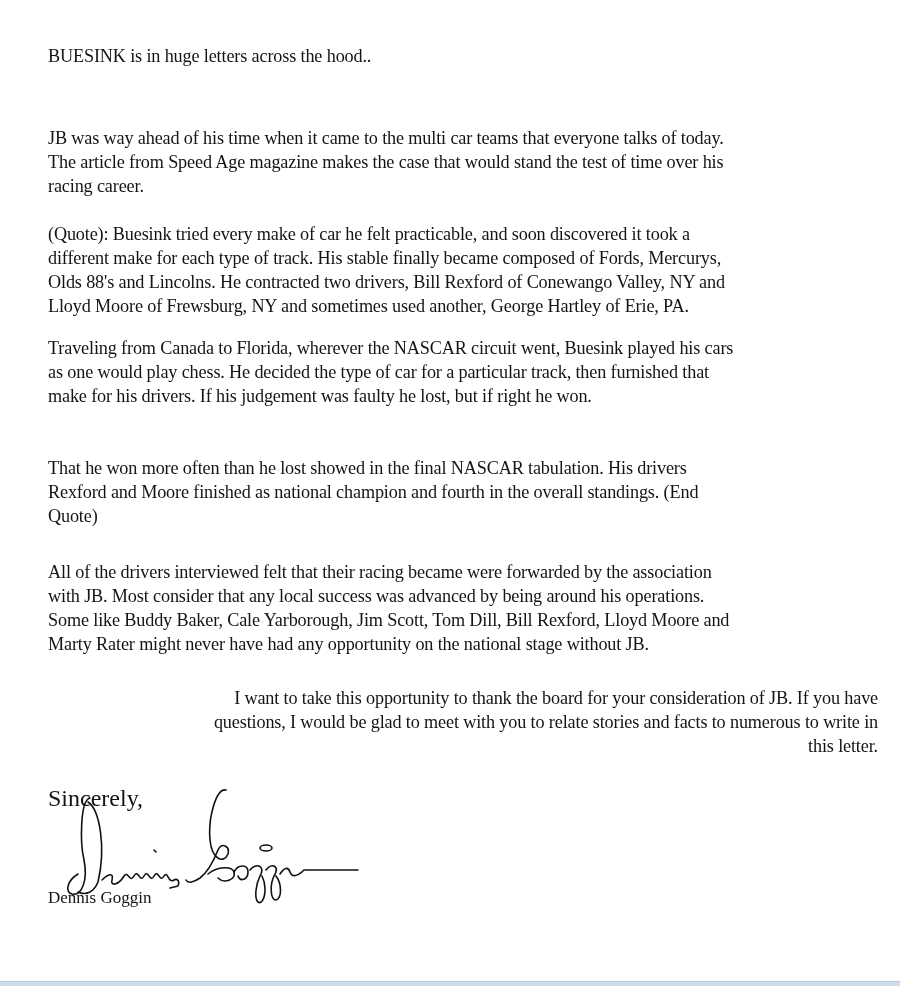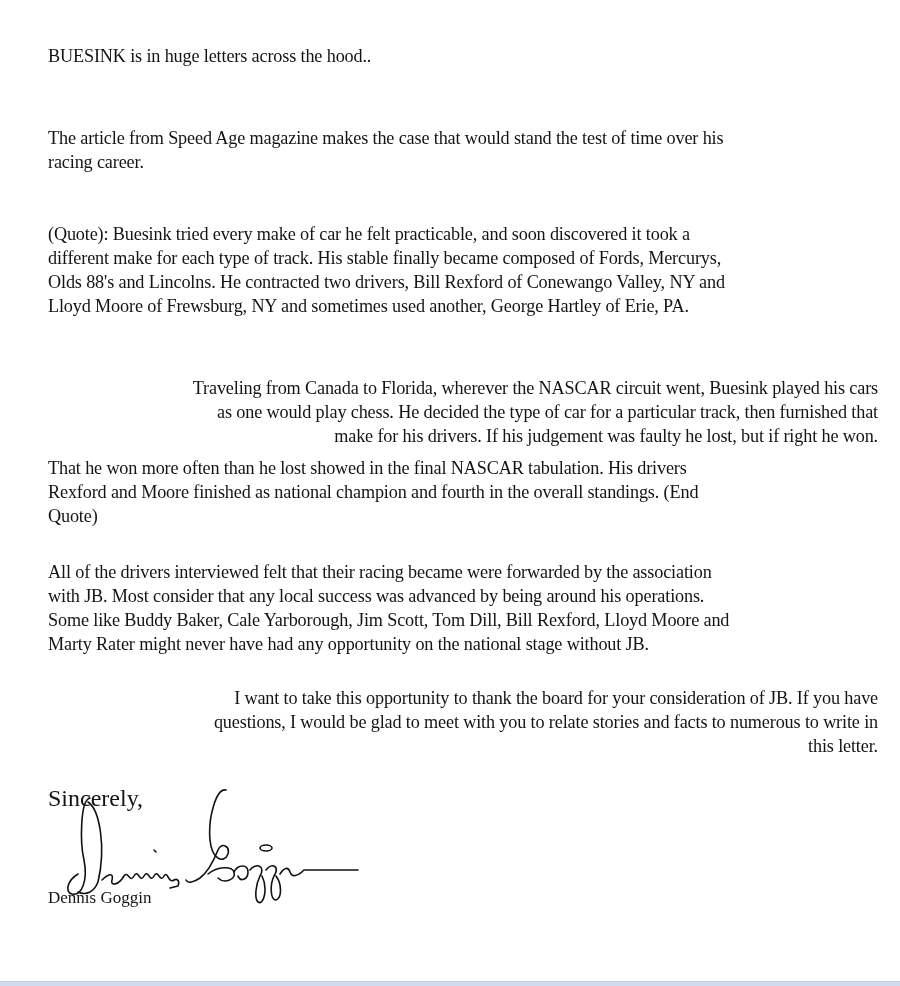--- a/index.html
+++ b/index.html
@@ -38,21 +38,21 @@
       line-height: 24px;
       letter-spacing: -0.15px;
     }
     .line {
       display: block;
       white-space: nowrap;
     }
     #p0 { top: 44px; }
     #p1 { top: 126px; }
     #p2 { top: 222px; }
-    #p3 { top: 376px; text-align: right; }
+    #p3 { top: 336px; }
     #p4 { top: 456px; }
     #p5 { top: 560px; }
     #p6 { top: 686px; text-align: right; }
     .closing {
       position: absolute;
       left: 48px;
       top: 786px;
       font-size: 24px;
       line-height: 24px;
     }
@@ -78,20 +78,21 @@
 </head>
 <body>
 
 <div class="page">
 
   <div class="para" id="p0">
     <span class="line">BUESINK is in huge letters across the hood..</span>
   </div>
 
   <div class="para" id="p1">
+    <span class="line">JB was way ahead of his time when it came to the multi car teams that everyone talks of today.</span>
     <span class="line">The article from Speed Age magazine makes the case that would stand the test of time over his</span>
     <span class="line">racing career.</span>
   </div>
 
   <div class="para" id="p2">
     <span class="line">(Quote): Buesink tried every make of car he felt practicable, and soon discovered it took a</span>
     <span class="line">different make for each type of track.  His stable finally became composed of Fords, Mercurys,</span>
     <span class="line">Olds 88's and Lincolns.   He contracted two drivers, Bill Rexford of Conewango Valley, NY and</span>
     <span class="line">Lloyd Moore of Frewsburg, NY and sometimes used another, George Hartley of Erie, PA.</span>
   </div>

